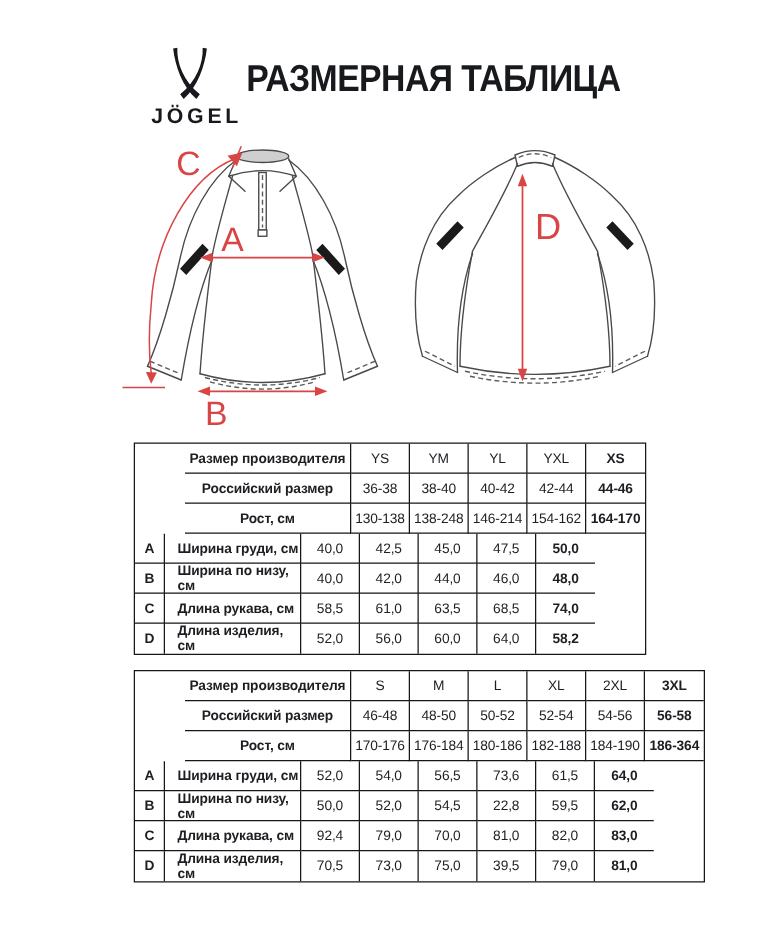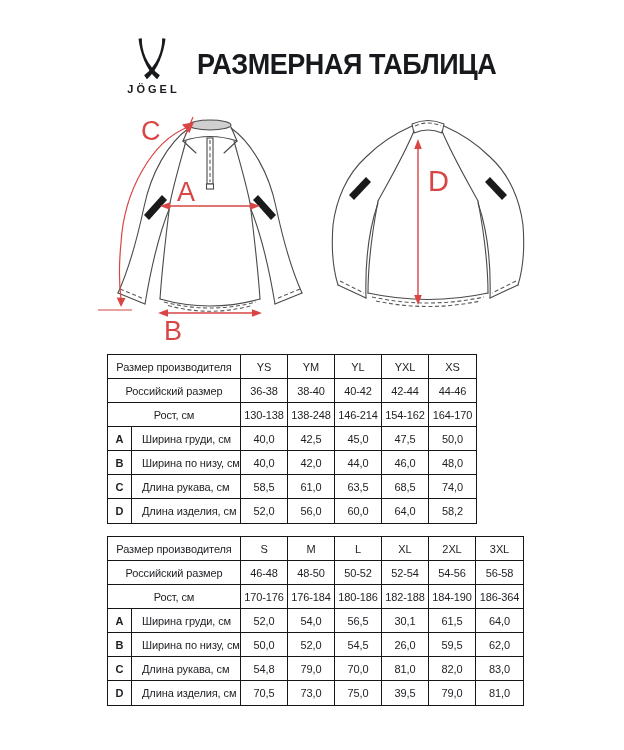--- a/index.html
+++ b/index.html
@@ -4,21 +4,21 @@
 <style>
   html,body { margin:0; padding:0; background:#fff; }
   .canvas {
     position:relative; width:624px; height:750px; background:#ffffff;
     font-family:"Liberation Sans", sans-serif; overflow:hidden;
   }
 
   
   .logo { position:absolute; left:118px; top:38px; width:68px; text-align:center; }
   .logo svg { display:block; margin:0 auto; }
-  .wordmark { margin-top:3px; font-size:11px; font-weight:700; letter-spacing:3px;
+  .wordmark { margin-top:3px; font-size:17px; font-weight:700; letter-spacing:3px;
               color:#17191d; padding-left:3px; }
   .title { position:absolute; left:197px; top:47px; font-size:30px; font-weight:700;
            color:#17191d; letter-spacing:-0.5px; white-space:nowrap;
            transform:scaleX(0.9); transform-origin:left top; }
 
   
   .diagram { position:absolute; top:113px; width:232px; height:232px; }
   #front-view { left:94px; }
   #back-view  { left:312px; }
   .gline { fill:none; stroke:#4a4a4a; stroke-width:1.1; stroke-linecap:round; stroke-linejoin:round; }
@@ -32,25 +32,25 @@
 
   
   .size-table { position:absolute; left:107px; width:max-content;
                 border:1.5px solid #161616; background:#fff; }
   #table-0 { top:354px; }
   #table-1 { top:536px; }
   .trow { display:flex; height:24px; }
   .cell { box-sizing:border-box; display:flex; align-items:center; justify-content:center;
           border-right:1.4px solid #161616; border-bottom:1.4px solid #161616;
           font-size:11px; color:#1c1e22; letter-spacing:-0.1px; overflow:hidden; }
-  .cell:last-child { border-right:none; }
+  .cell:last-child { border-right:none;font-weight:bold; }
   .trow:last-child .cell { border-bottom:none; }
-  .cell.span { width:133px; font-weight:400; }
+  .cell.span { width:133px; font-weight:700;margin-left:40px; }
   .cell.key  { width:24px;  font-weight:700; }
-  .cell.lab  { width:109px; justify-content:flex-start; padding-left:10px; }
+  .cell.lab  { width:109px; justify-content:flex-start; padding-left:10px;font-weight:bold; }
   .cell.val  { width:47px; }
 </style>
 </head>
 <body>
 
 <div class="canvas">
 
   <div class="logo">
     <svg width="36" height="42" viewBox="0 0 64 74">
       <path d="M14,0 C13,22 23,48 46,66 L41,73 C21,55 11,26 8,1 Z" fill="#17191d"></path>
@@ -238,38 +238,38 @@
         <div class="cell val">182-188</div>
         <div class="cell val">184-190</div>
         <div class="cell val">186-364</div>
       </div>
       <div class="trow">
         <div class="cell key">A</div>
         <div class="cell lab">Ширина груди, см</div>
         <div class="cell val">52,0</div>
         <div class="cell val">54,0</div>
         <div class="cell val">56,5</div>
-        <div class="cell val">30,1</div>
+        <div class="cell val">73,6</div>
         <div class="cell val">61,5</div>
         <div class="cell val">64,0</div>
       </div>
       <div class="trow">
         <div class="cell key">B</div>
         <div class="cell lab">Ширина по низу, см</div>
         <div class="cell val">50,0</div>
         <div class="cell val">52,0</div>
         <div class="cell val">54,5</div>
-        <div class="cell val">26,0</div>
+        <div class="cell val">22,8</div>
         <div class="cell val">59,5</div>
         <div class="cell val">62,0</div>
       </div>
       <div class="trow">
         <div class="cell key">C</div>
         <div class="cell lab">Длина рукава, см</div>
-        <div class="cell val">54,8</div>
+        <div class="cell val">92,4</div>
         <div class="cell val">79,0</div>
         <div class="cell val">70,0</div>
         <div class="cell val">81,0</div>
         <div class="cell val">82,0</div>
         <div class="cell val">83,0</div>
       </div>
       <div class="trow">
         <div class="cell key">D</div>
         <div class="cell lab">Длина изделия, см</div>
         <div class="cell val">70,5</div>

